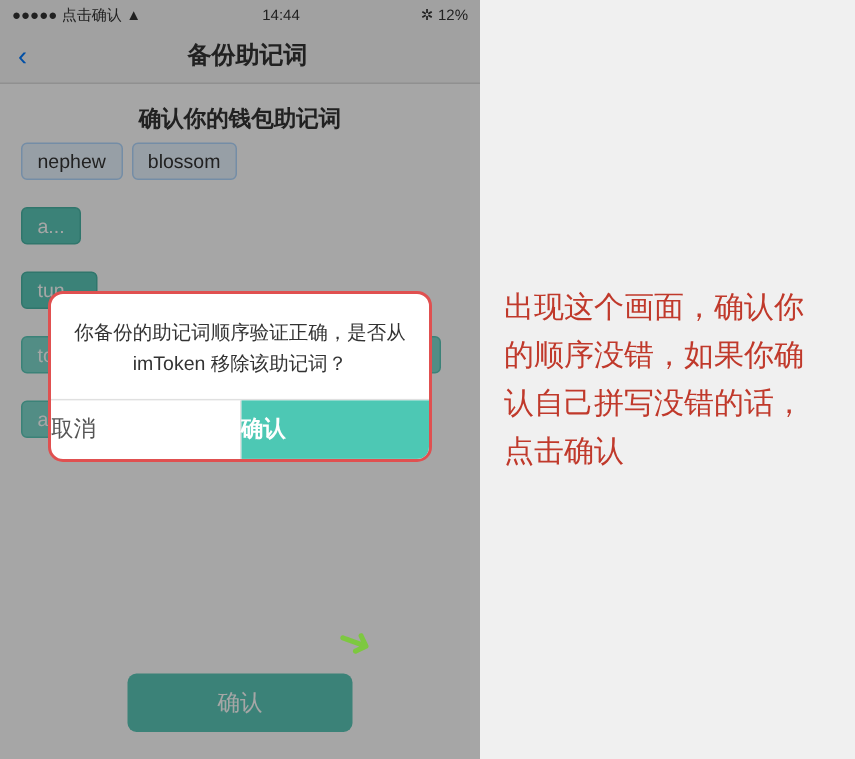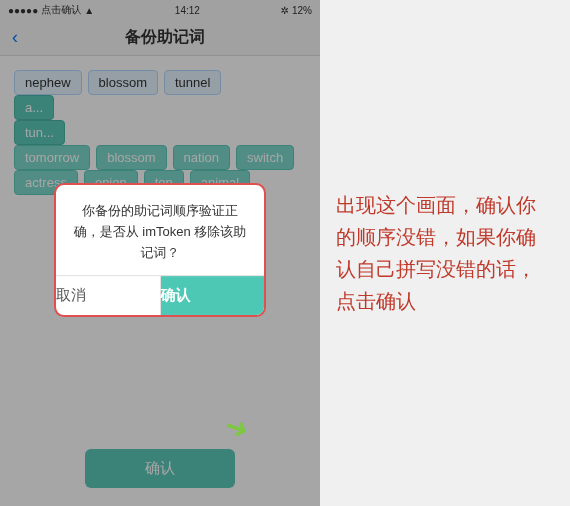--- a/index.html
+++ b/index.html
@@ -76,21 +76,21 @@
       color: #999;
       text-align: center;
       margin-bottom: 12px;
       line-height: 1.4;
     }
 
     
     .word-row {
       display: flex;
       gap: 6px;
-      margin-bottom: 0;
+      margin-bottom: 18px;
       flex-wrap: wrap;
       text-align: center;
     }
     .word-chip {
       background: #e8f4ff;
       border: 1px solid #b3d9ff;
       border-radius: 4px;
       padding: 4px 10px;
       font-size: 13px;
       color: #333;
@@ -117,21 +117,21 @@
 
     
     .dialog {
       position: absolute;
       top: 50%;
       left: 50%;
       transform: translate(-50%, -52%);
       z-index: 20;
       background: #fff;
       border-radius: 10px;
-      width: 212px;
+      width: 256px;
       border: 2px solid #e05050;
       overflow: hidden;
     }
     .dialog-body {
       padding: 16px 14px 12px;
       font-size: 13px;
       color: #333;
       text-align: center;
       line-height: 1.6;
     }
@@ -206,38 +206,38 @@
 <body>
 
 <div class="phone-frame">
 
   <div class="status-bar">
     <div class="status-left">
       <span>●●●●●</span>
       <span>点击确认</span>
       <span>▲</span>
     </div>
-    <span>14:12</span>
+    <span>14:44</span>
     <div class="status-right">
       <span>✲</span>
       <span>12%</span>
     </div>
   </div>
 
   <div class="nav-bar">
     <span class="nav-back">‹</span>
     <span class="nav-title">备份助记词</span>
   </div>
 
   <div class="main-content">
+    <div class="page-title">确认你的钱包助记词</div>
 
     <div class="word-row">
       <span class="word-chip">nephew</span>
       <span class="word-chip">blossom</span>
-      <span class="word-chip">tunnel</span>
     </div>
 
     <div class="word-row">
       <span class="word-chip teal">a...</span>
     </div>
 
     <div class="word-row">
       <span class="word-chip teal">tun...</span>
     </div>
 

